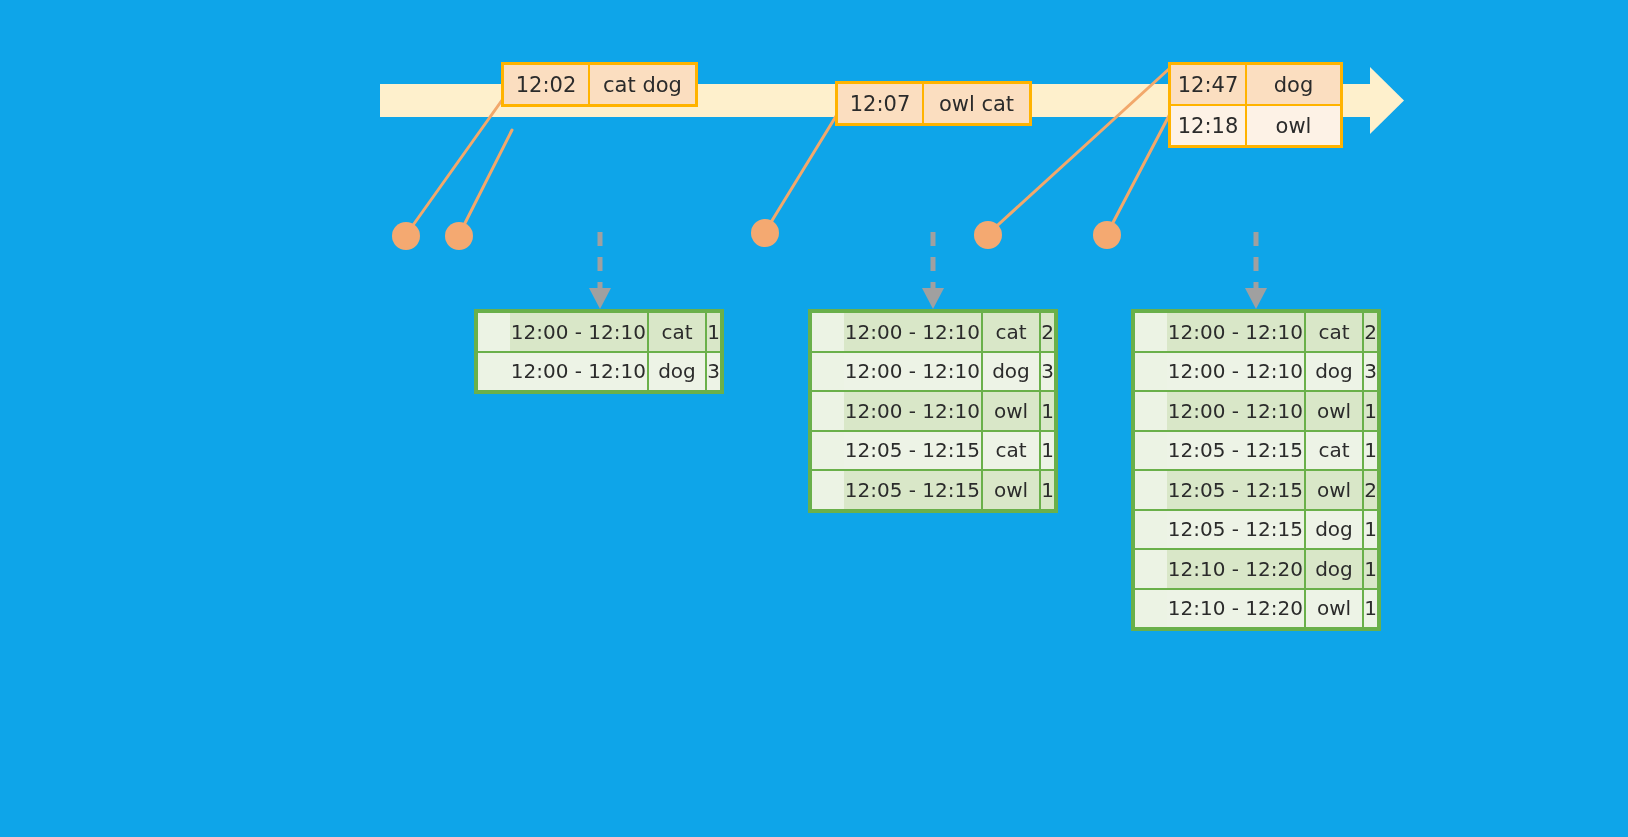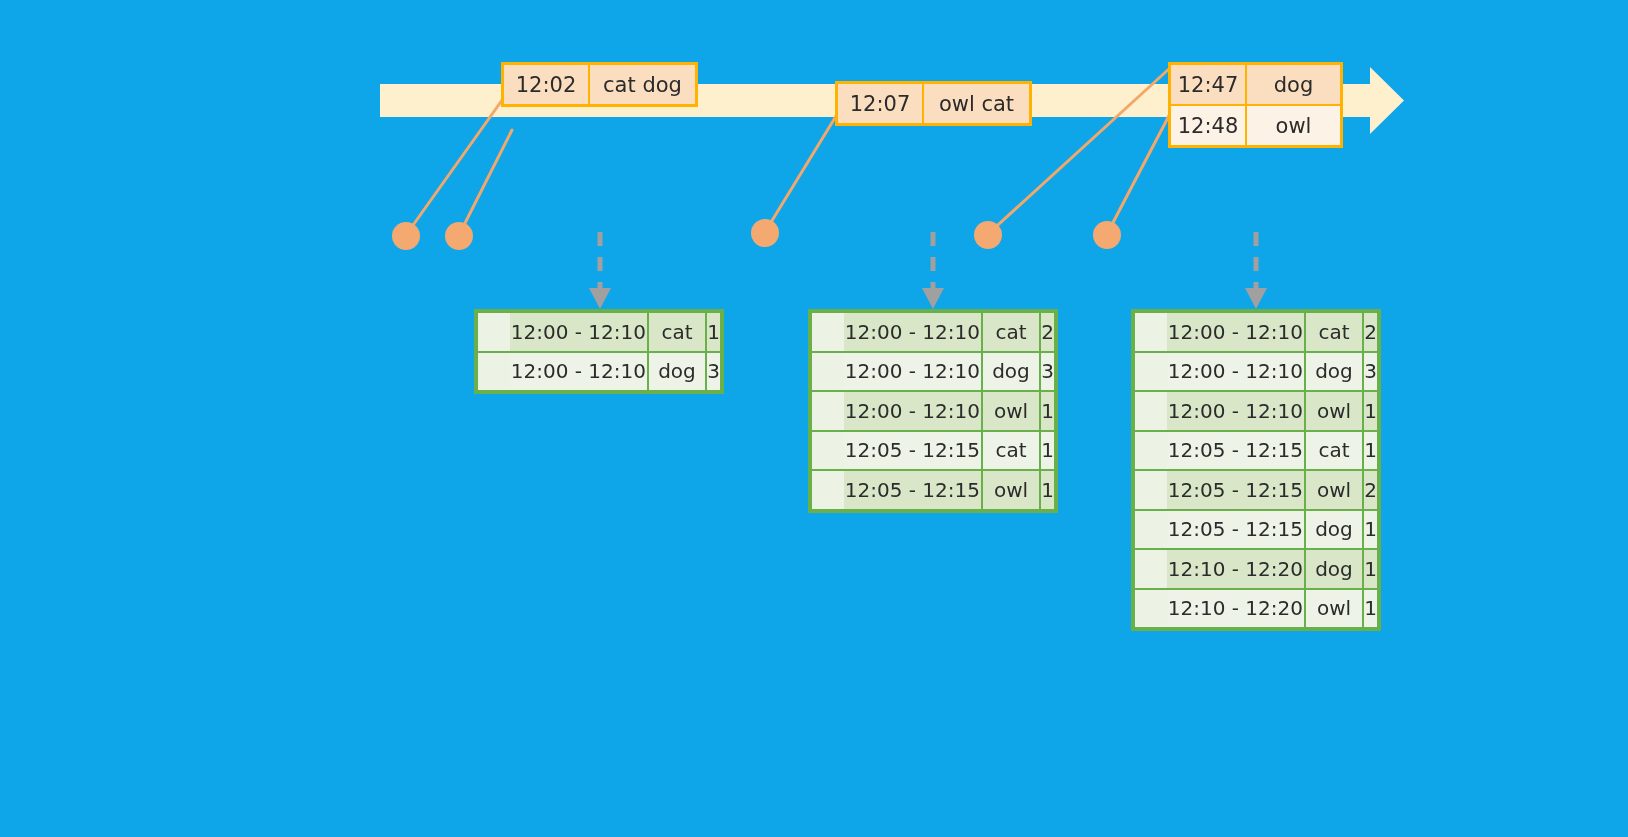--- a/index.html
+++ b/index.html
@@ -149,21 +149,21 @@
       <div class="ev-words" style="flex:1;">owl cat</div>
     </div>
   </div>
 
   <div class="event-box" style="left:1168px; top:62px; width:175px;">
     <div class="event-row shade">
       <div class="ev-time" style="width:74px;">12:47</div>
       <div class="ev-words" style="flex:1;">dog</div>
     </div>
     <div class="event-row">
-      <div class="ev-time" style="width:74px;">12:48</div>
+      <div class="ev-time" style="width:74px;">12:18</div>
       <div class="ev-words" style="flex:1;">owl</div>
     </div>
   </div>
 
   <div class="result-table" id="result-table-1" style="left:474px; top:309px; width:250px;">
       <div class="res-row alt">
         <div class="r-win" style="width: 145px;">12:00 - 12:10</div>
         <div class="r-word" style="width: 60px;">cat</div>
         <div class="r-count" style="flex: 1 1 0%;">1</div>
       </div>

